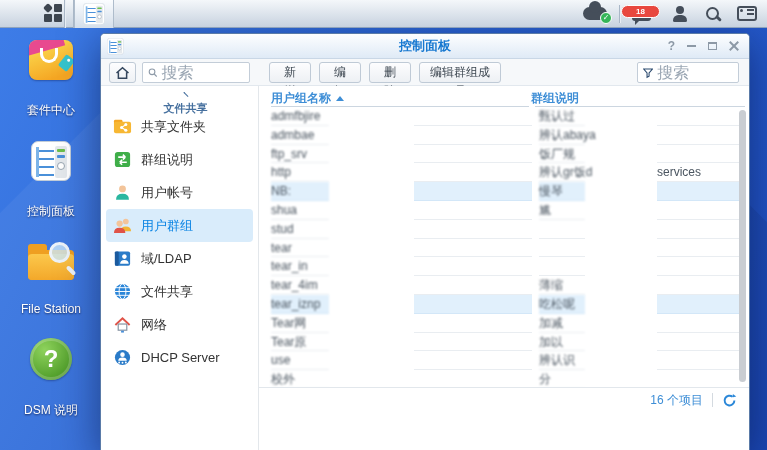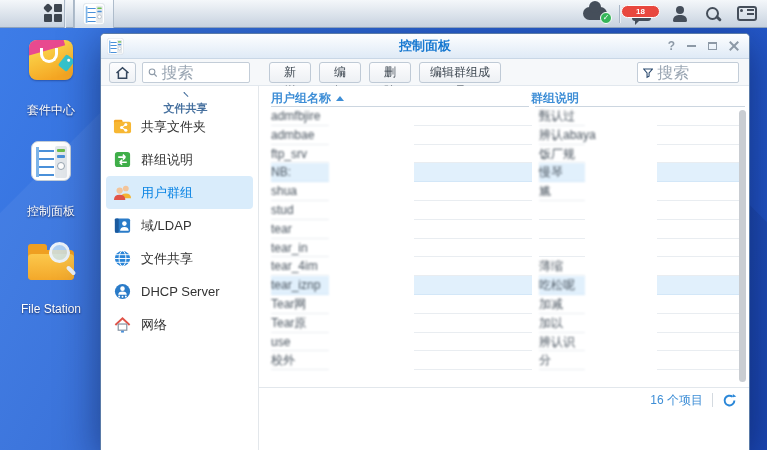--- a/index.html
+++ b/index.html
@@ -211,20 +211,24 @@
   <div class="dicon">
     <div class="fs-ic">
         <div class="back"></div>
         <div class="tab"></div>
         <div class="front"></div>
         <div class="lens"></div>
         <div class="lhandle"></div>
       </div>
     <div class="dlabel">File Station</div>
   </div>
+  <div class="dicon">
+    <div class="help-ic"></div>
+    <div class="dlabel">DSM 说明</div>
+  </div>
 </div>
 
 <div class="window">
   <div class="titlebar">
     <div class="tt-title">控制面板</div>
     <div class="tt-icon scale-tt">
       <div class="cpanel-ic">
           <div class="cp-left"></div>
           <div class="cp-right">
             <i></i>
@@ -287,20 +291,29 @@
       <div class="sb-item">
         <span style="display: flex;">
           <svg width="19" height="19" viewBox="0 0 20 20">
             <rect x="2" y="2" width="16" height="16" rx="3" fill="#3fae49"></rect>
             <path d="M5.5 7.5 H13 M13 7.5 l-2.6 -2.6 M13 7.5 l-2.6 2.6" stroke="#fff" stroke-width="1.6" fill="none"></path>
             <path d="M14.5 13 H7 M7 13 l2.6 -2.6 M7 13 l2.6 2.6" stroke="#fff" stroke-width="1.6" fill="none"></path>
           </svg>
         </span>
         <span>群组说明</span>
       </div>
+      <div class="sb-item">
+        <span style="display: flex;">
+          <svg width="19" height="19" viewBox="0 0 20 20">
+            <circle cx="10" cy="6.2" r="3.6" fill="#f3c49a"></circle>
+            <path d="M3.2 17.5 q0 -6.2 6.8 -6.2 q6.8 0 6.8 6.2 z" fill="#2bb7a0"></path>
+          </svg>
+        </span>
+        <span>用户帐号</span>
+      </div>
       <div class="sb-item sel">
         <span style="display: flex;">
           <svg width="19" height="19" viewBox="0 0 20 20">
             <circle cx="13.5" cy="5.8" r="3" fill="#f3c49a"></circle>
             <path d="M8 16 q0 -5 5.5 -5 q5.5 0 5.5 5 z" fill="#f2b434"></path>
             <circle cx="7" cy="8" r="3.3" fill="#f3c49a"></circle>
             <path d="M1 18 q0 -5.6 6 -5.6 q6 0 6 5.6 z" fill="#e05348"></path>
           </svg>
         </span>
         <span>用户群组</span>
@@ -318,44 +331,44 @@
       </div>
       <div class="sb-item">
         <span style="display: flex;">
           <svg width="19" height="19" viewBox="0 0 20 20">
             <circle cx="10" cy="10" r="8" fill="#2a85d8"></circle>
             <ellipse cx="10" cy="10" rx="3.6" ry="8" fill="none" stroke="#fff" stroke-width="1"></ellipse>
             <path d="M2 10 H18 M3.2 6 H16.8 M3.2 14 H16.8" stroke="#fff" stroke-width="1" fill="none"></path>
           </svg>
         </span>
         <span>文件共享</span>
+      </div>
+      <div class="sb-item">
+        <span style="display: flex;">
+          <svg width="19" height="19" viewBox="0 0 20 20">
+            <path d="M2.5 10.5 L10 3.5 L17.5 10.5" fill="none" stroke="#e05348" stroke-width="2"></path>
+            <rect x="5.5" y="9.5" width="9" height="6.5" fill="#fff" stroke="#8a97a5" stroke-width="1.3"></rect>
+            <rect x="8.5" y="16.5" width="3" height="2" fill="#4a90d9"></rect>
+          </svg>
+        </span>
+        <span>网络</span>
       </div>
       <div class="sb-item">
         <span style="display: flex;">
           <svg width="19" height="19" viewBox="0 0 20 20">
             <circle cx="10" cy="10" r="8" fill="#2a7bc8"></circle>
             <circle cx="10" cy="7" r="2.4" fill="#fff"></circle>
             <path d="M5.5 13.5 q0 -3.6 4.5 -3.6 q4.5 0 4.5 3.6 z" fill="#fff"></path>
             <circle cx="6.5" cy="15.3" r="1" fill="#fff"></circle>
             <circle cx="10" cy="15.6" r="1" fill="#fff"></circle>
             <circle cx="13.5" cy="15.3" r="1" fill="#fff"></circle>
           </svg>
         </span>
         <span>DHCP Server</span>
       </div>
-      <div class="sb-item">
-        <span style="display: flex;">
-          <svg width="19" height="19" viewBox="0 0 20 20">
-            <path d="M2.5 10.5 L10 3.5 L17.5 10.5" fill="none" stroke="#e05348" stroke-width="2"></path>
-            <rect x="5.5" y="9.5" width="9" height="6.5" fill="#fff" stroke="#8a97a5" stroke-width="1.3"></rect>
-            <rect x="8.5" y="16.5" width="3" height="2" fill="#4a90d9"></rect>
-          </svg>
-        </span>
-        <span>网络</span>
-      </div>
     </div>
 
   <div class="main">
     <div class="th-cell th-1">
       <span>用户组名称</span><span class="sort-arrow"></span>
     </div>
     <div class="th-cell th-2">
       <span>群组说明</span>
     </div>
     <div class="th-line a"></div>
@@ -371,20 +384,26 @@
           <span class="seg seg1 blur">admbae</span>
           <span class="seg seg2"></span>
           <span class="seg seg3 blur">辨认abaya</span>
           <span class="seg seg4"></span>
         </div>
         <div class="trow">
           <span class="seg seg1 blur">ftp_srv</span>
           <span class="seg seg2"></span>
           <span class="seg seg3 blur">饭厂规</span>
           <span class="seg seg4"></span>
+        </div>
+        <div class="trow">
+          <span class="seg seg1 blur">http</span>
+          <span class="seg seg2"></span>
+          <span class="seg seg3 blur">辨认gr饭d</span>
+          <span class="seg seg4">services</span>
         </div>
         <div class="trow hl">
           <span class="seg seg1 blur">NB:</span>
           <span class="seg seg2"></span>
           <span class="seg seg3 blur">慢琴</span>
           <span class="seg seg4"></span>
         </div>
         <div class="trow">
           <span class="seg seg1 blur">shua</span>
           <span class="seg seg2"></span>

